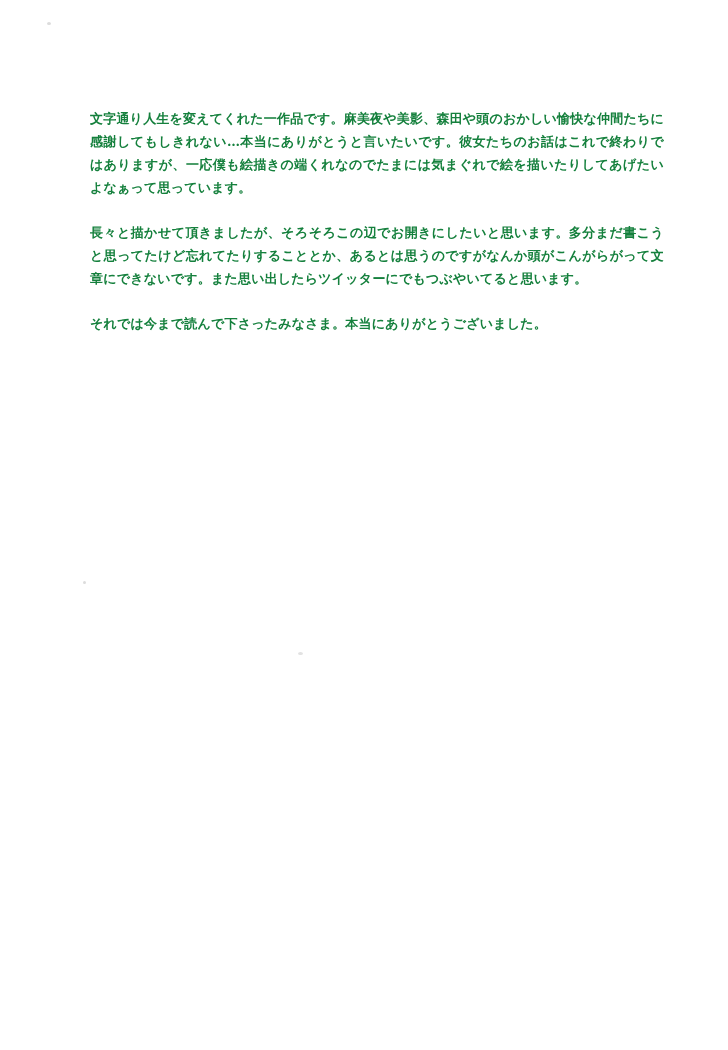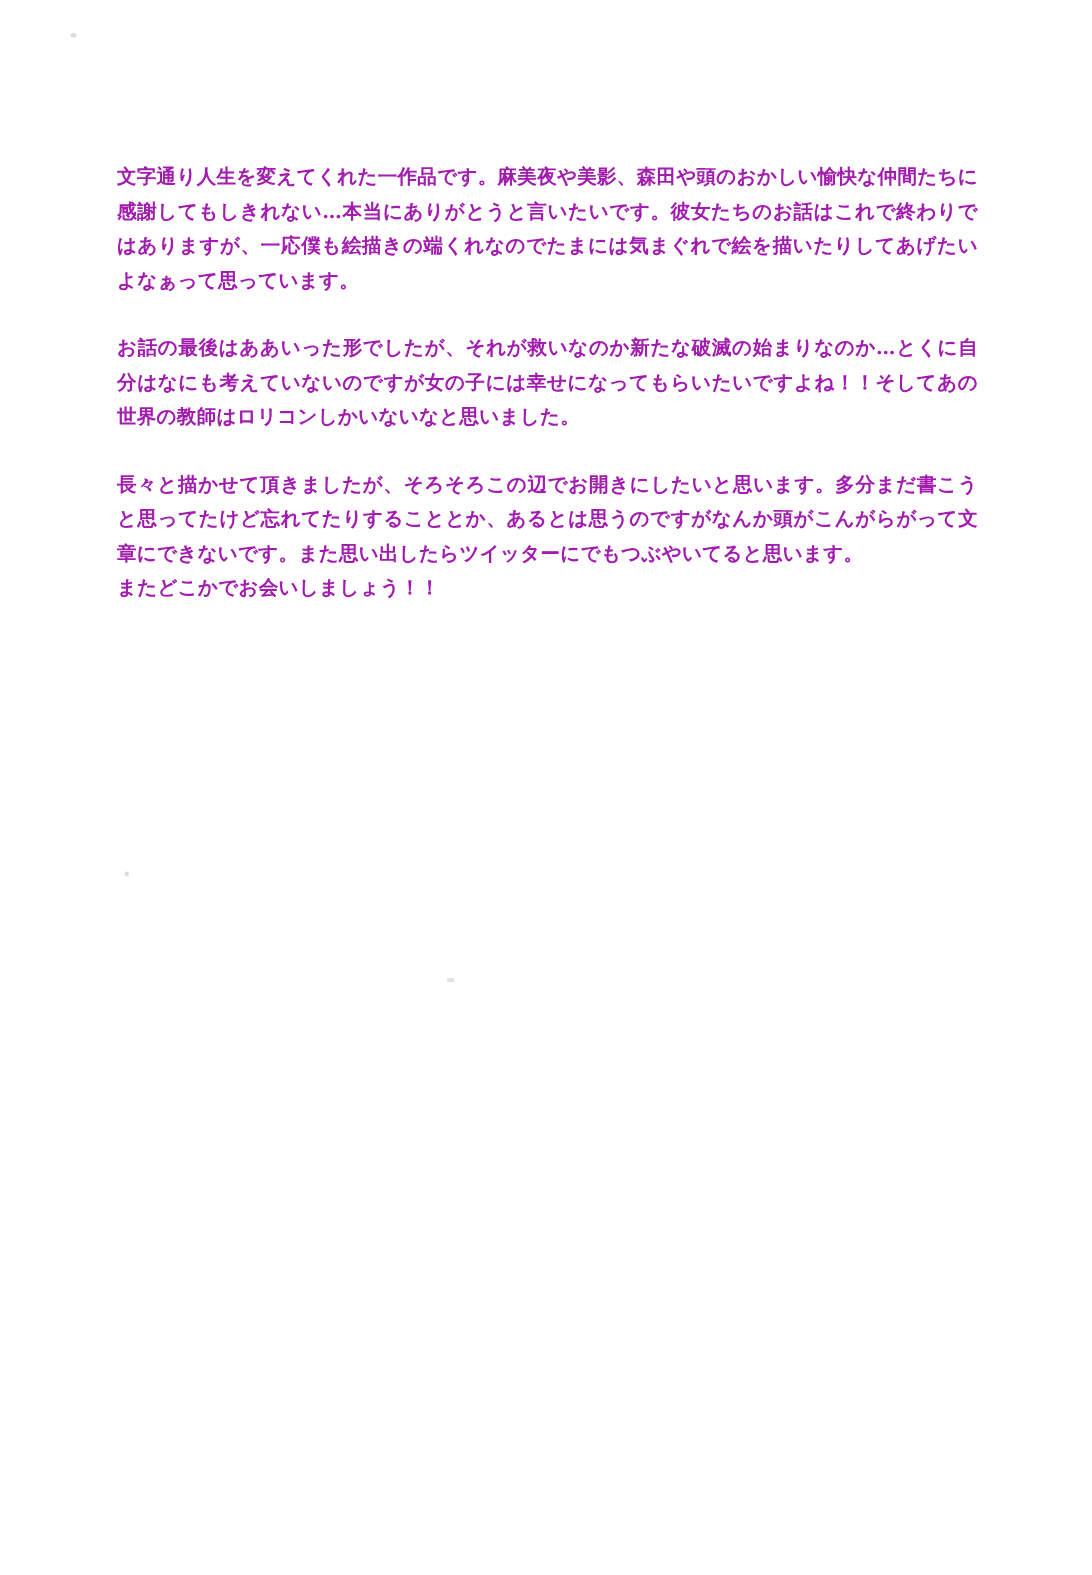--- a/index.html
+++ b/index.html
@@ -11,23 +11,23 @@
     position: relative;
     width: 728px;
     height: 1050px;
     background: #ffffff;
     overflow: hidden;
     font-family: "DejaVu Serif", "Liberation Serif", serif;
   }
   .text-block {
     position: absolute;
     top: 107px;
-    left: 78px;
+    left: 90px;
     width: 574px;
-    color: #a21caf;
+    color: #15803d;
     font-size: 13px;
     line-height: 23px;
     font-weight: 600;
     text-align: justify;
     letter-spacing: 0.2px;
   }
   .para {
     margin: 0;
   }
   .para.gap {
@@ -46,18 +46,17 @@
 <body>
 
 <div class="page">
 
   <span class="speck speck-1"></span>
   <span class="speck speck-2"></span>
   <span class="speck speck-3"></span>
 
   <div class="text-block">
     <p class="para">文字通り人生を変えてくれた一作品です。麻美夜や美影、森田や頭のおかしい愉快な仲間たちに感謝してもしきれない…本当にありがとうと言いたいです。彼女たちのお話はこれで終わりではありますが、一応僕も絵描きの端くれなのでたまには気まぐれで絵を描いたりしてあげたいよなぁって思っています。</p>
-    <p class="para gap">お話の最後はああいった形でしたが、それが救いなのか新たな破滅の始まりなのか…とくに自分はなにも考えていないのですが女の子には幸せになってもらいたいですよね！！そしてあの世界の教師はロリコンしかいないなと思いました。</p>
     <p class="para gap">長々と描かせて頂きましたが、そろそろこの辺でお開きにしたいと思います。多分まだ書こうと思ってたけど忘れてたりすることとか、あるとは思うのですがなんか頭がこんがらがって文章にできないです。また思い出したらツイッターにでもつぶやいてると思います。</p>
-    <p class="para">またどこかでお会いしましょう！！</p>
+    <p class="para gap">それでは今まで読んで下さったみなさま。本当にありがとうございました。</p>
   </div>
 
 </div>
 
 </body></html>

